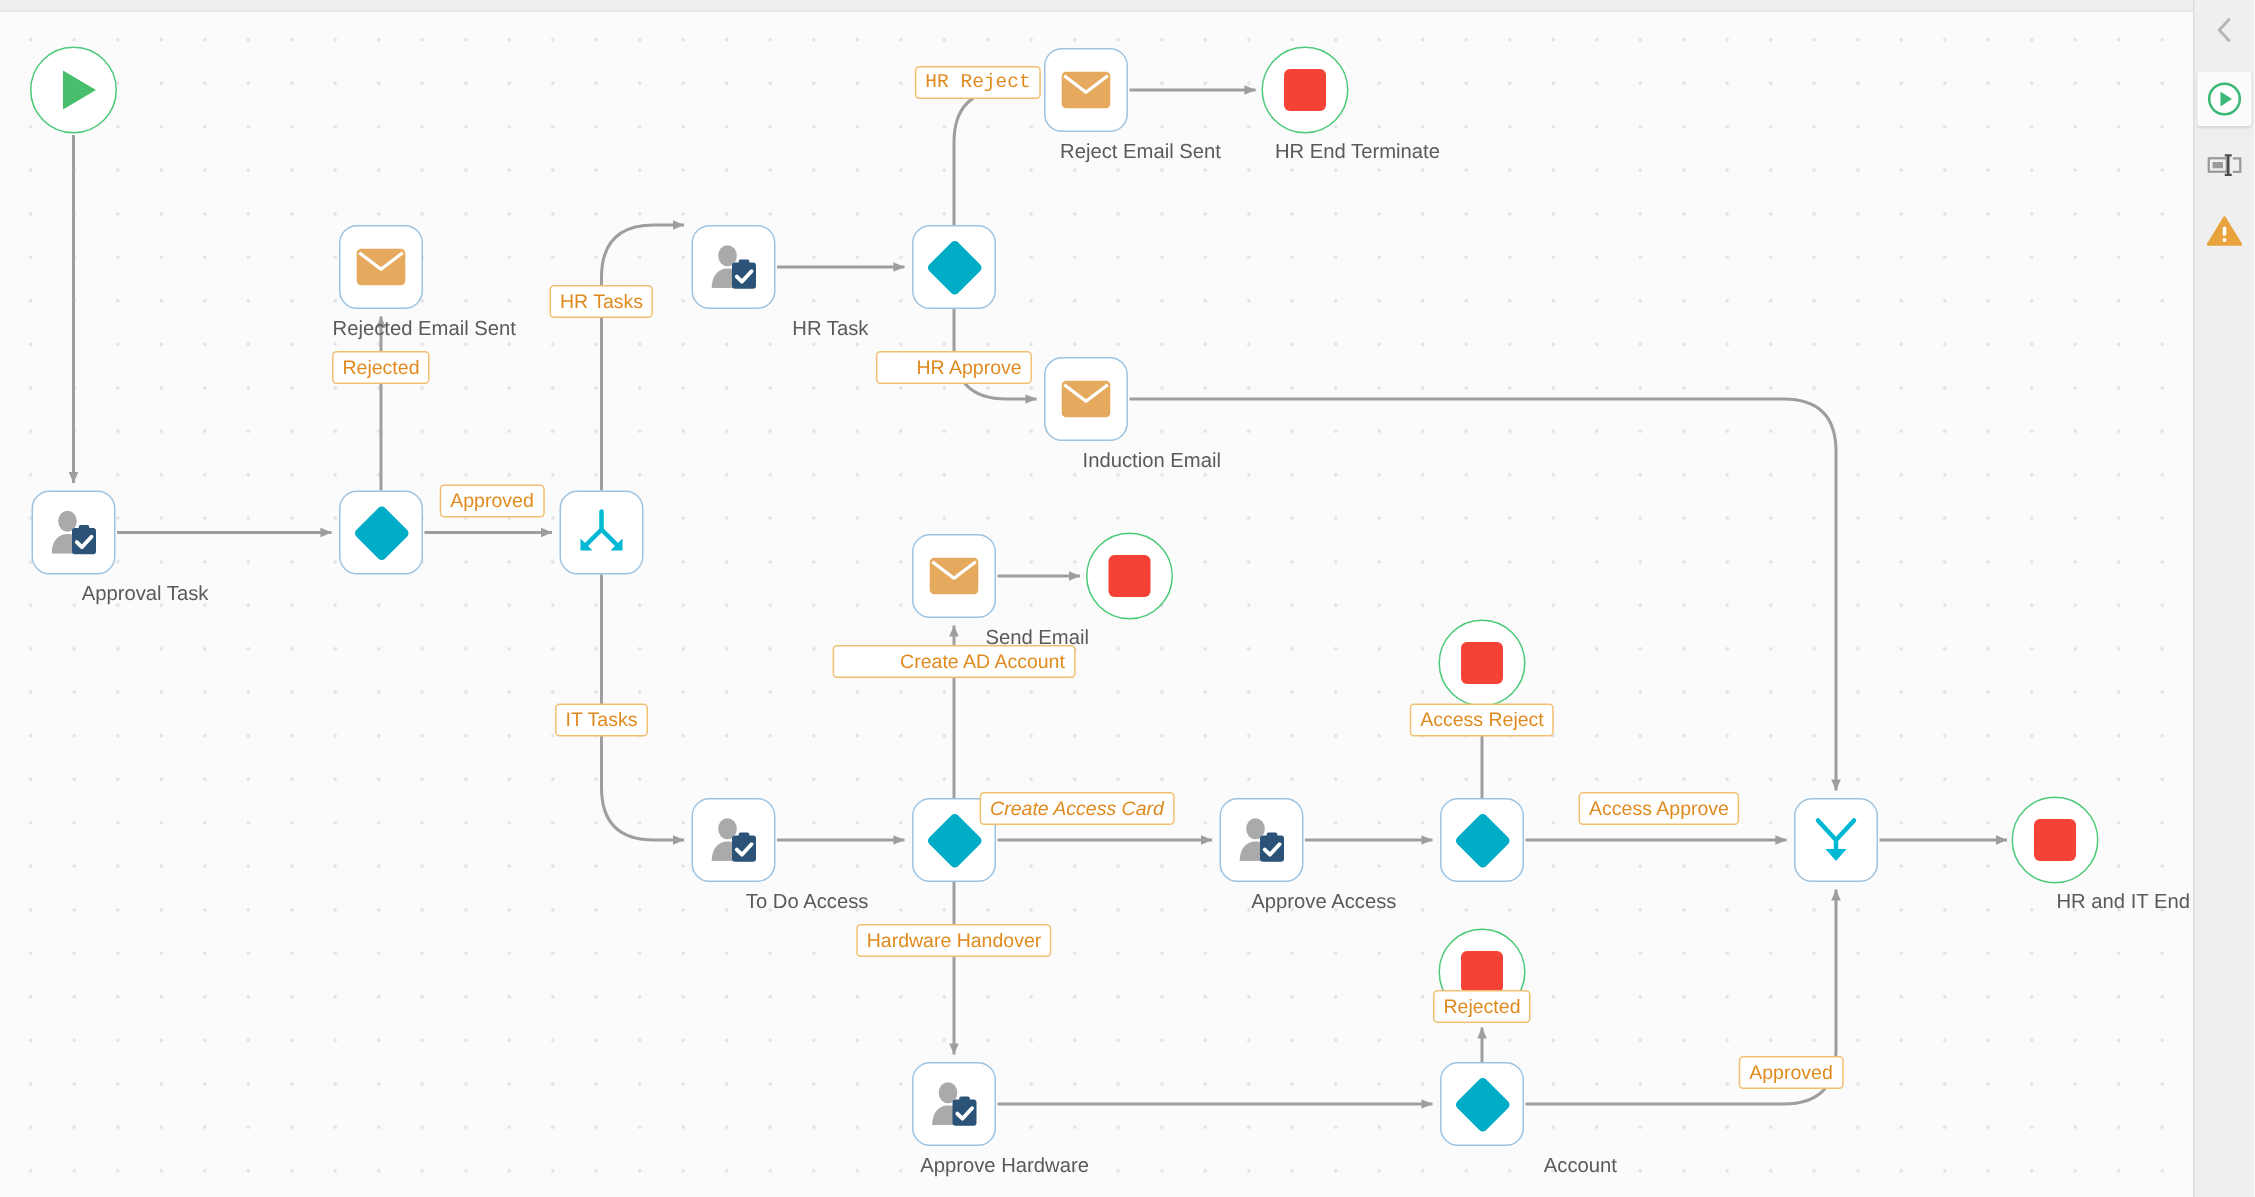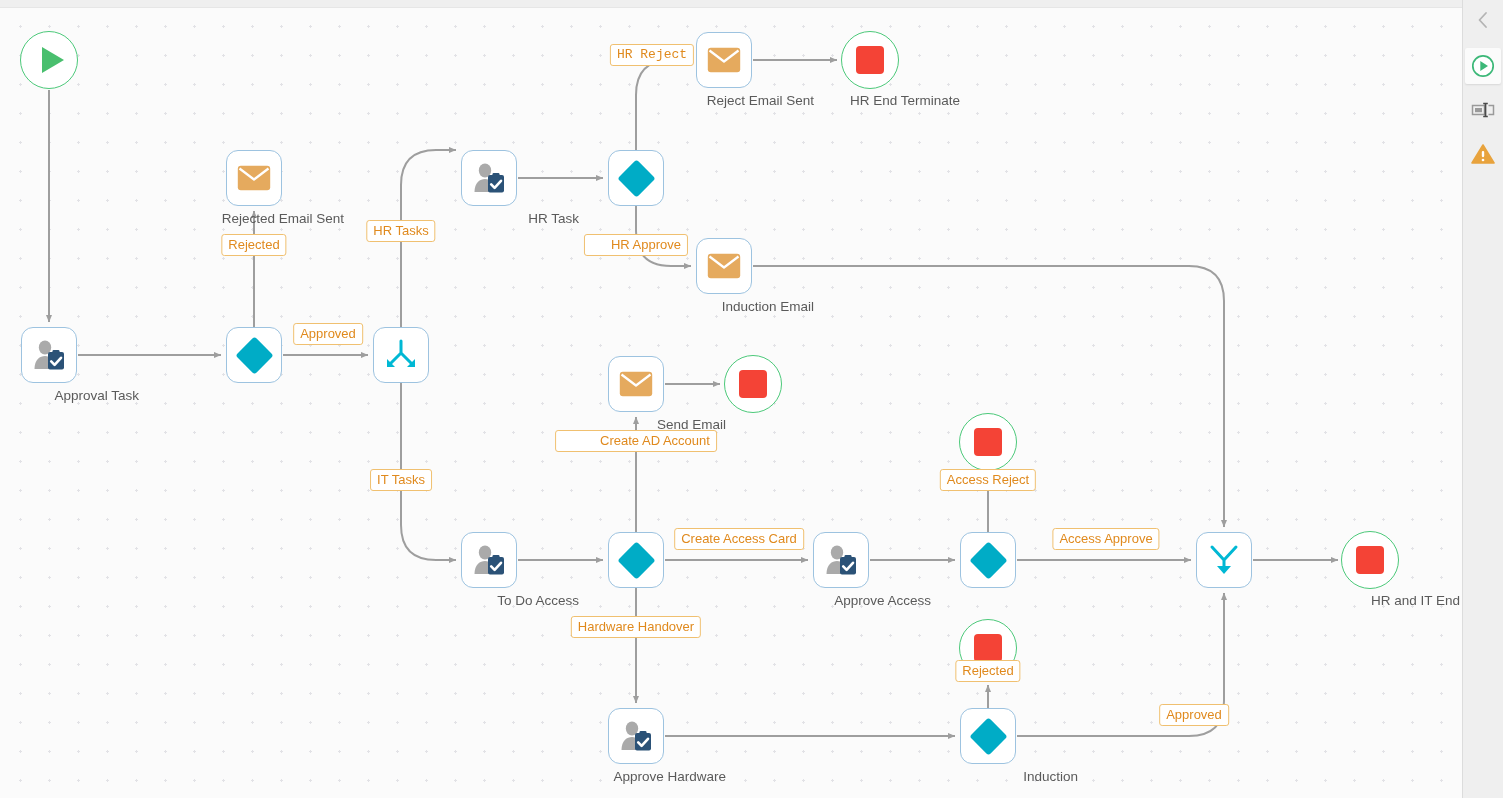--- a/index.html
+++ b/index.html
@@ -324,39 +324,39 @@
           <path d="M19.2,22.4 L22.6,25.8 L29,18.8" stroke="#ffffff" stroke-width="2.6" fill="none" stroke-linecap="round" stroke-linejoin="round"></path>
         </svg>
       </div>
       <div class="caption">Approve Hardware</div>
     </div>
 
     <div class="node" style="left:988px;top:736px;">
       <div class="box">
         <div class="diamond"></div>
       </div>
-      <div class="caption">Induction</div>
+      <div class="caption">Account</div>
     </div>
 
     <div class="node" style="left:988px;top:648px;">
       <div class="circ">
         <div class="redsq"></div>
       </div>
       <div class="caption"></div>
     </div>
 
     <div class="elabel" style="left:652px;top:55px;font-family:Liberation Mono, monospace;">HR Reject</div>
-    <div class="elabel" style="left:401px;top:201px;margin-top:30px;">HR Tasks</div>
+    <div class="elabel" style="left:401px;top:201px;">HR Tasks</div>
     <div class="elabel" style="left:254px;top:245px;">Rejected</div>
     <div class="elabel" style="left:636px;top:245px;padding-left:26px;">HR Approve</div>
     <div class="elabel" style="left:328px;top:334px;">Approved</div>
     <div class="elabel" style="left:636px;top:441px;padding-left:44px;">Create AD Account</div>
     <div class="elabel" style="left:401px;top:480px;">IT Tasks</div>
     <div class="elabel" style="left:988px;top:480px;text-align:center;">Access Reject</div>
-    <div class="elabel" style="left:739px;top:539px;">Create Access Card</div>
+    <div class="elabel" style="left:718px;top:539px;font-style:italic;">Create Access Card</div>
     <div class="elabel" style="left:1106px;top:539px;">Access Approve</div>
     <div class="elabel" style="left:636px;top:627px;">Hardware Handover</div>
     <div class="elabel" style="left:988px;top:671px;">Rejected</div>
     <div class="elabel" style="left:1194px;top:715px;">Approved</div>
 
   </div>
 
   <div id="rail">
 
     <div class="collapse">

